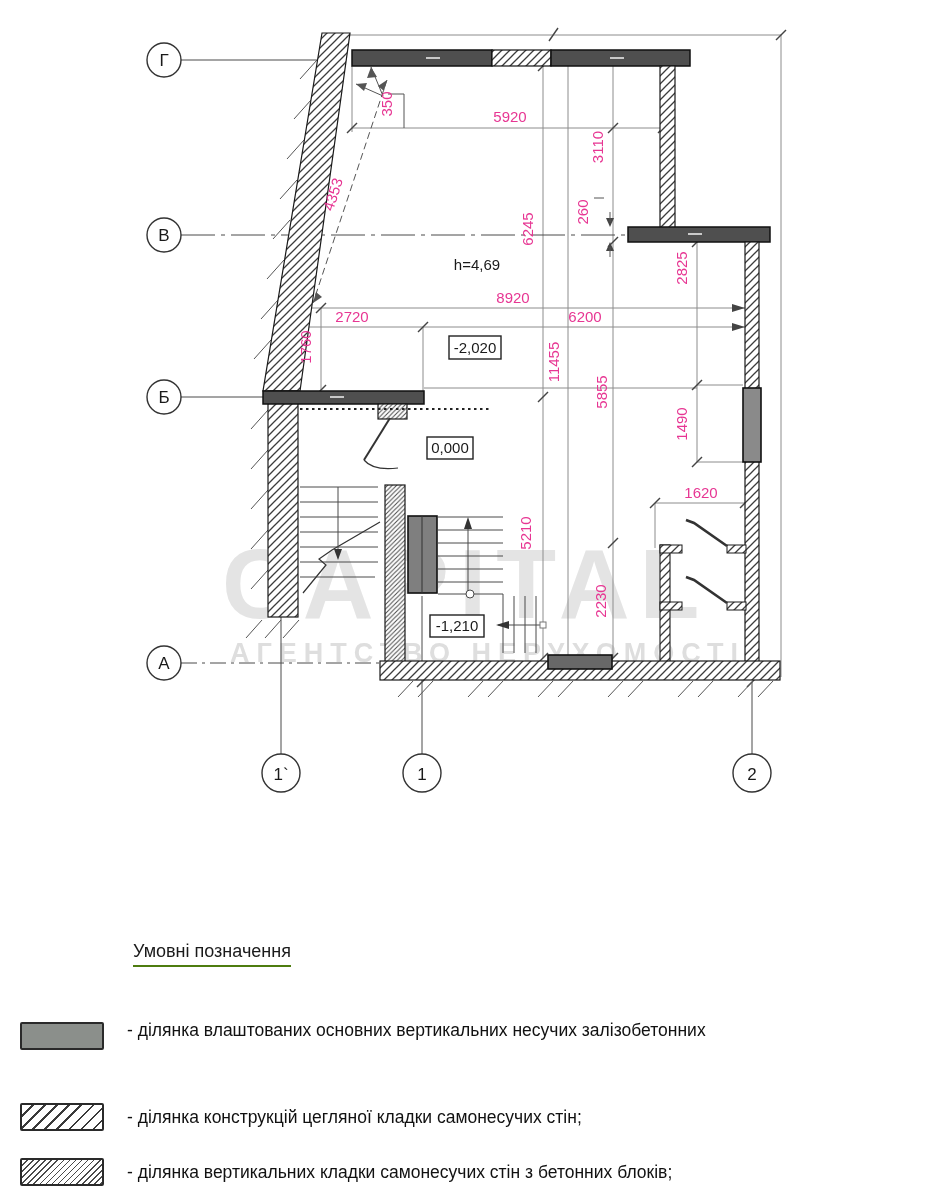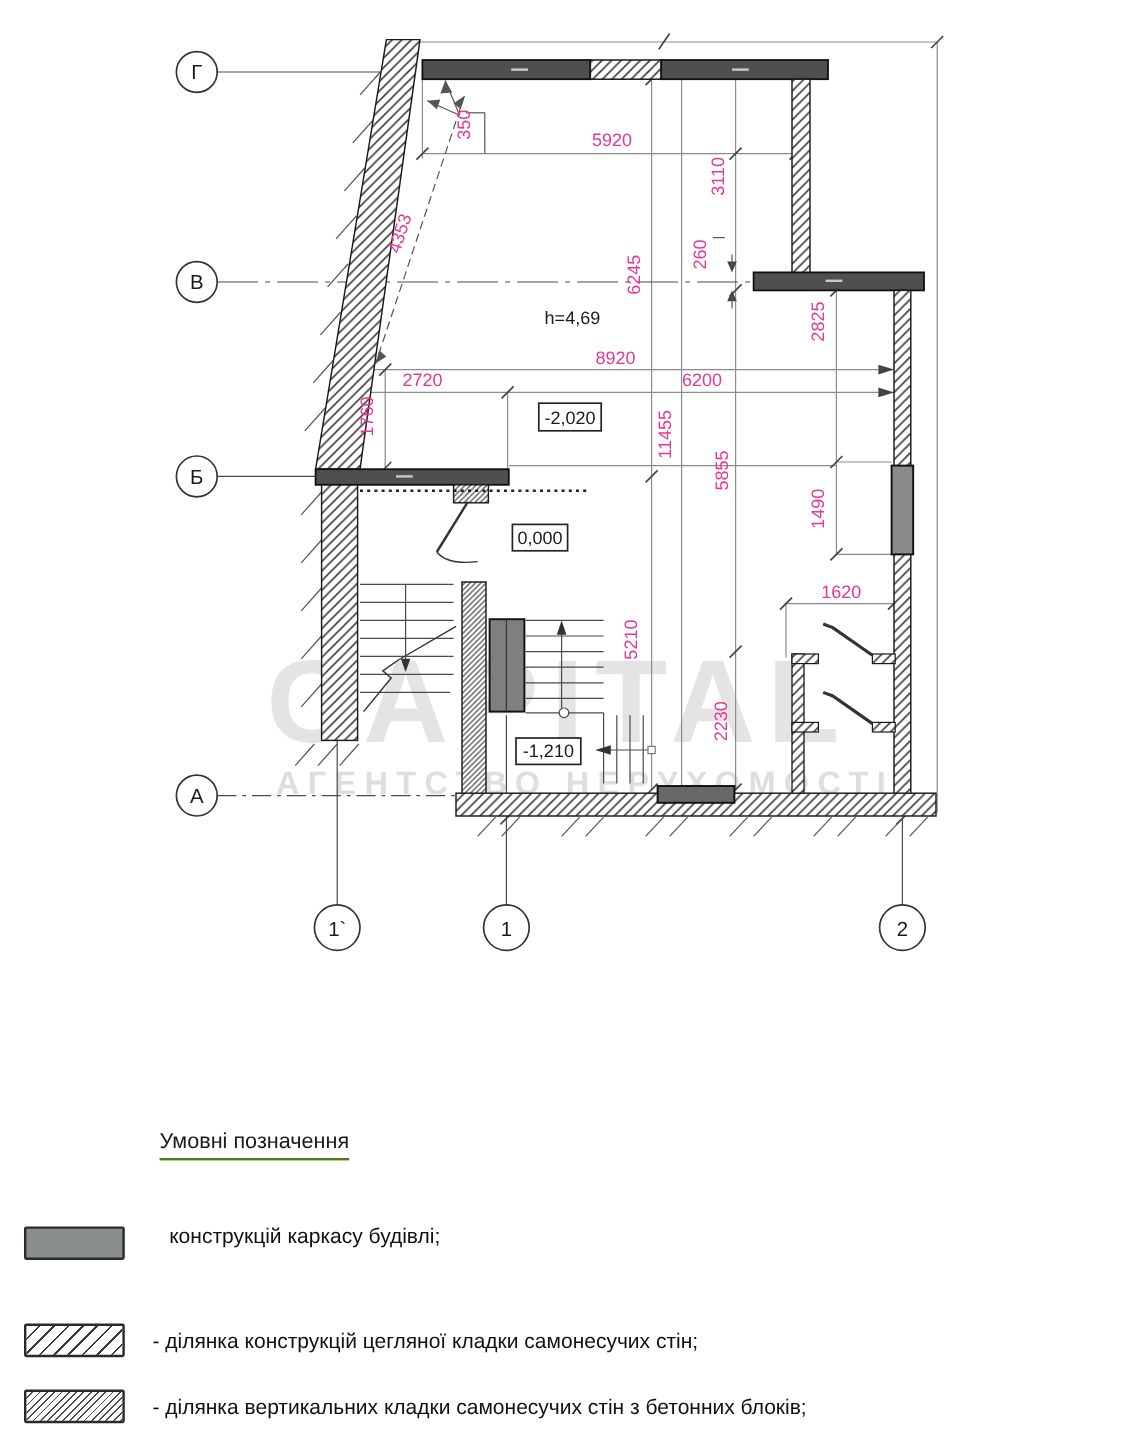--- a/index.html
+++ b/index.html
@@ -282,21 +282,21 @@
       <rect x="430" y="615" width="54" height="22" fill="#fff" stroke="#222" stroke-width="1.4"></rect>
       <text class="blktxt" x="457" y="631" text-anchor="middle">-1,210</text>
     </g>
   </svg>
 
   <div class="legend">
     <div class="legend-title">Умовні позначення</div>
 
     <div class="sw sw-solid"></div>
     <div class="ltext lt1">
-      <span class="l2">конструкцій каркасу будівлі;</span>
+      <span class="l1">- ділянка влаштованих  основних вертикальних несучих залізобетонних</span>
     </div>
 
     <div class="sw sw-brick"></div>
     <div class="ltext lt2">
       <span>- ділянка конструкцій цегляної кладки самонесучих стін;</span>
     </div>
 
     <div class="sw sw-block"></div>
     <div class="ltext lt3">
       <span>- ділянка вертикальних  кладки самонесучих стін з бетонних блоків;</span>

